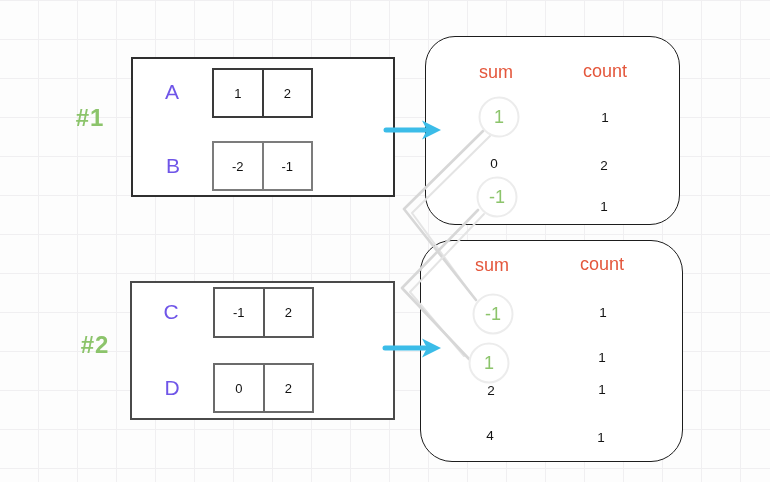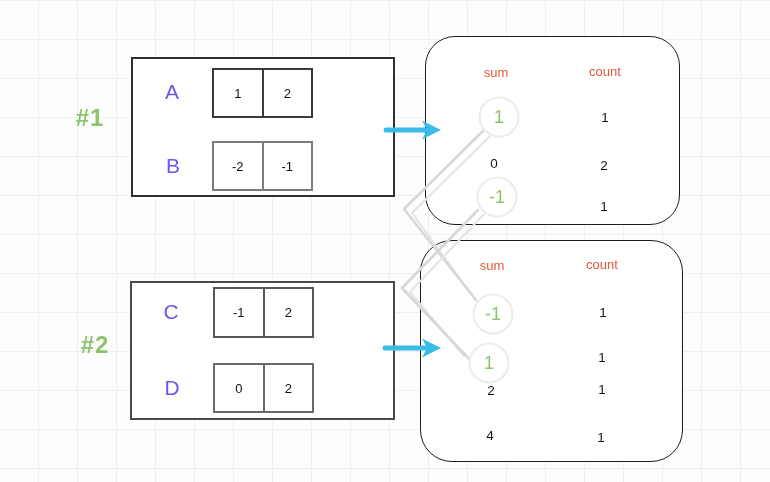--- a/index.html
+++ b/index.html
@@ -30,21 +30,21 @@
   .cellpair.gray2 .cell + .cell{border-left-color:#585858;}
   .cellpair.gray3{border-color:#6b6b6b;}
   .cellpair.gray3 .cell + .cell{border-left-color:#6b6b6b;}
   
   .panel{position:absolute;background:#ffffff;border:1.6px solid #1d1d1d;box-sizing:border-box;}
   #panel1{border-radius:30px;}
   #panel2{border-radius:32px;}
   
   #overlay{position:absolute;left:0;top:0;pointer-events:none;}
   
-  .hdr{font-size:13px;color:#E4573C;font-weight:500;}
+  .hdr{font-size:18px;color:#E4573C;font-weight:500;}
   .val{font-size:13.5px;color:#141414;}
   .val-circle{
     position:absolute;transform:translate(-50%,-50%);
     width:41px;height:41px;border-radius:50%;
     border:2px solid #ECECEC;background:#ffffff;box-sizing:border-box;
     display:flex;align-items:center;justify-content:center;
     color:#8CC46B;font-size:18px;
   }
 </style>
 </head>

